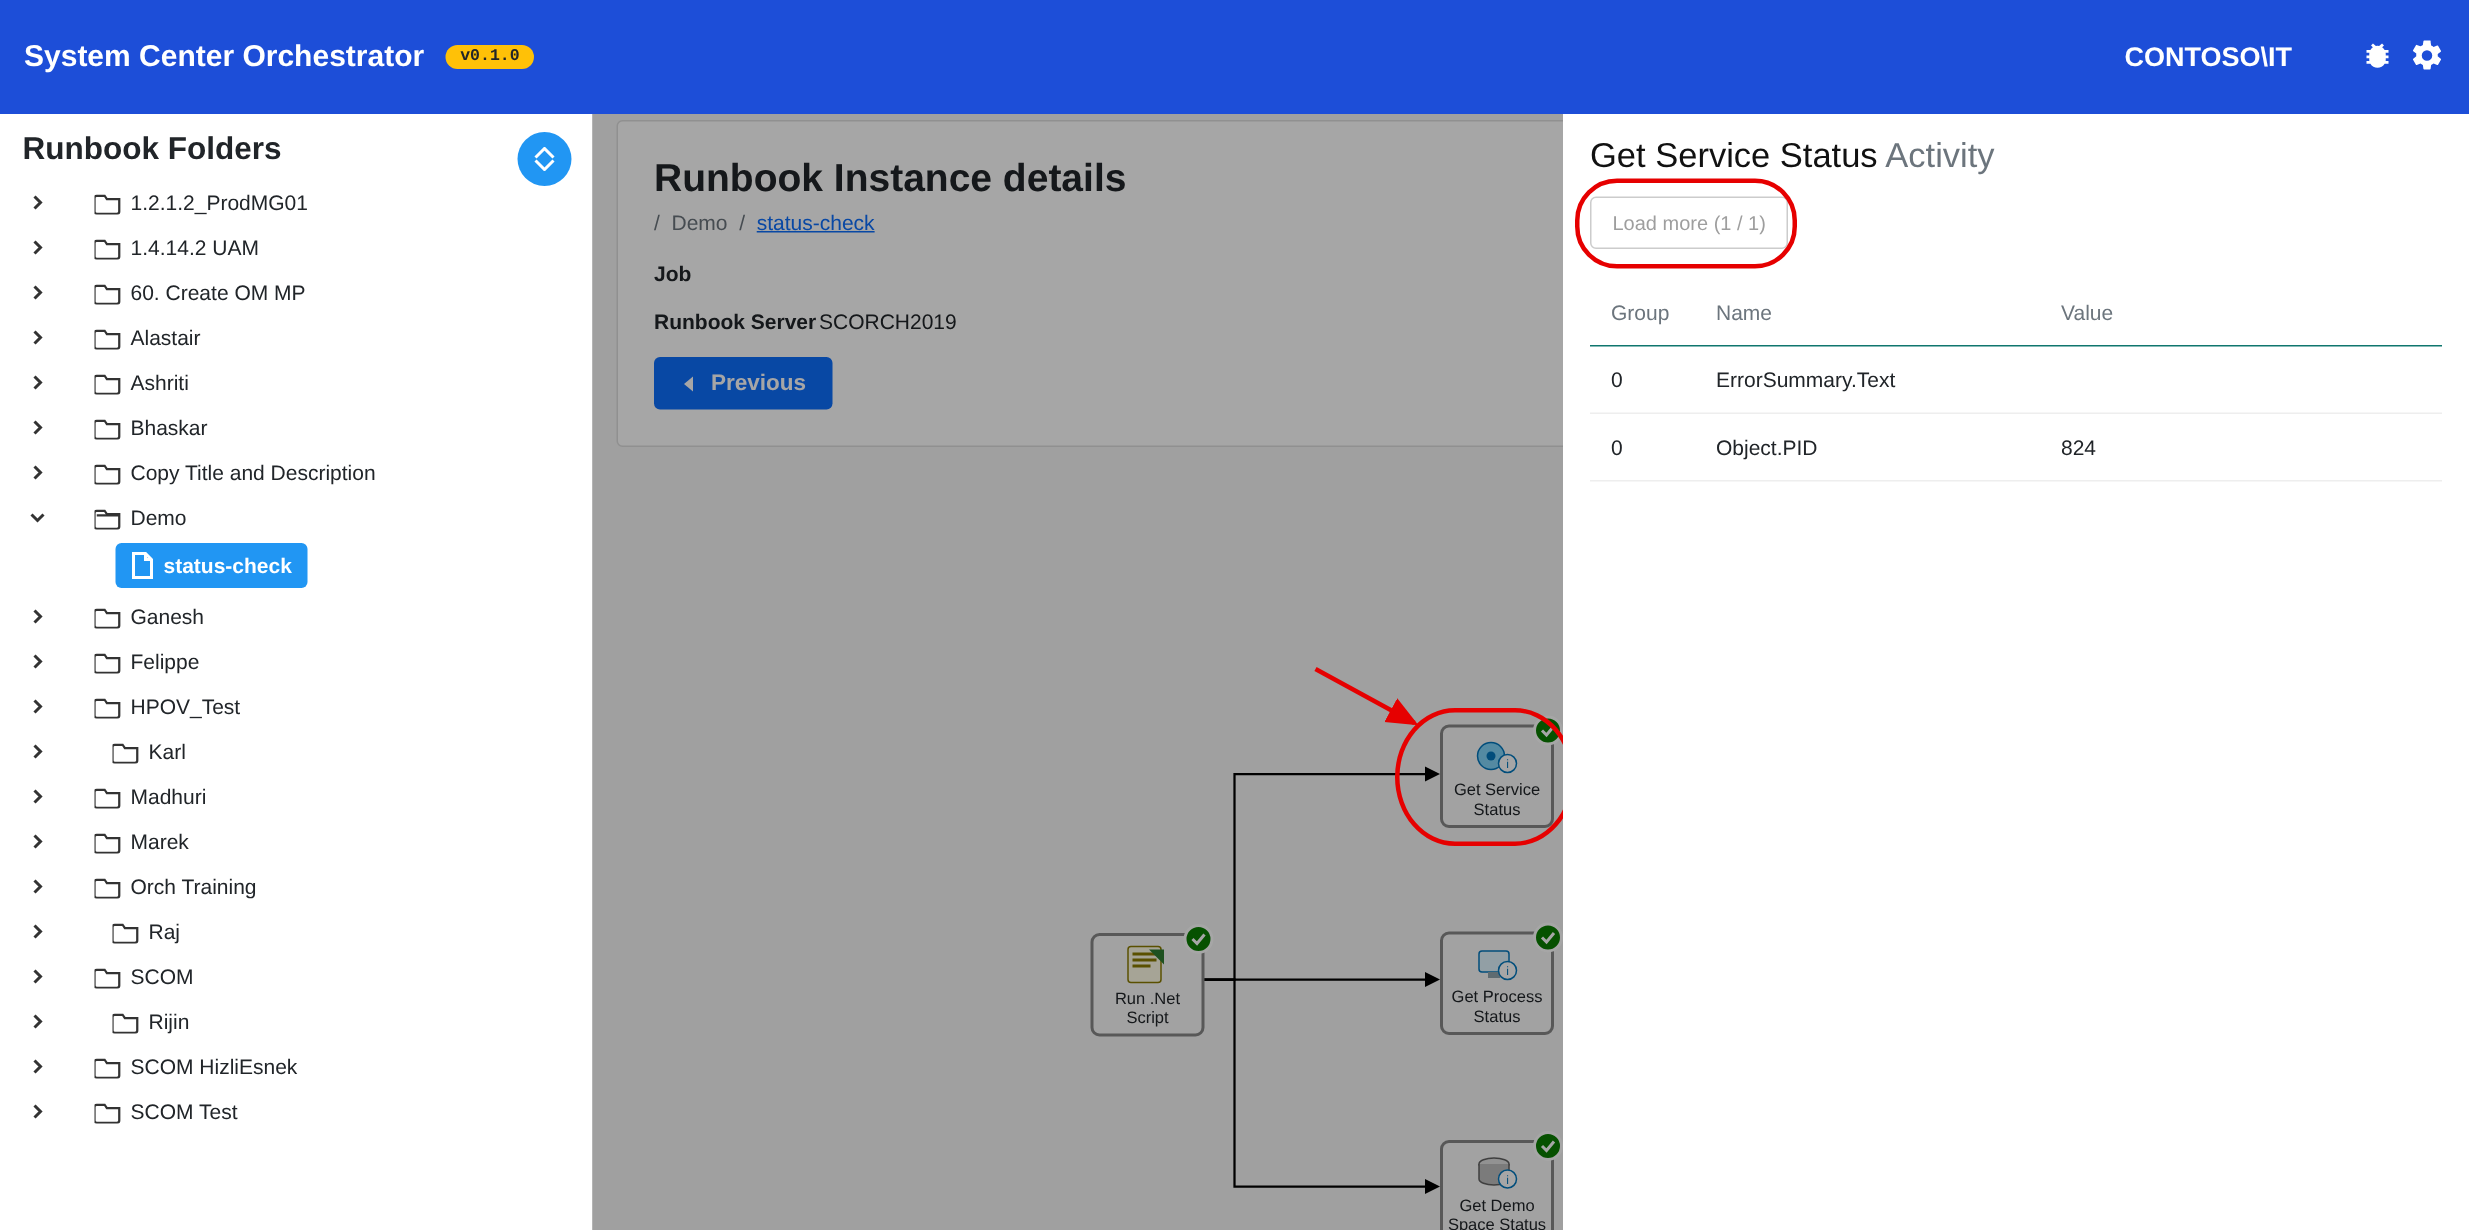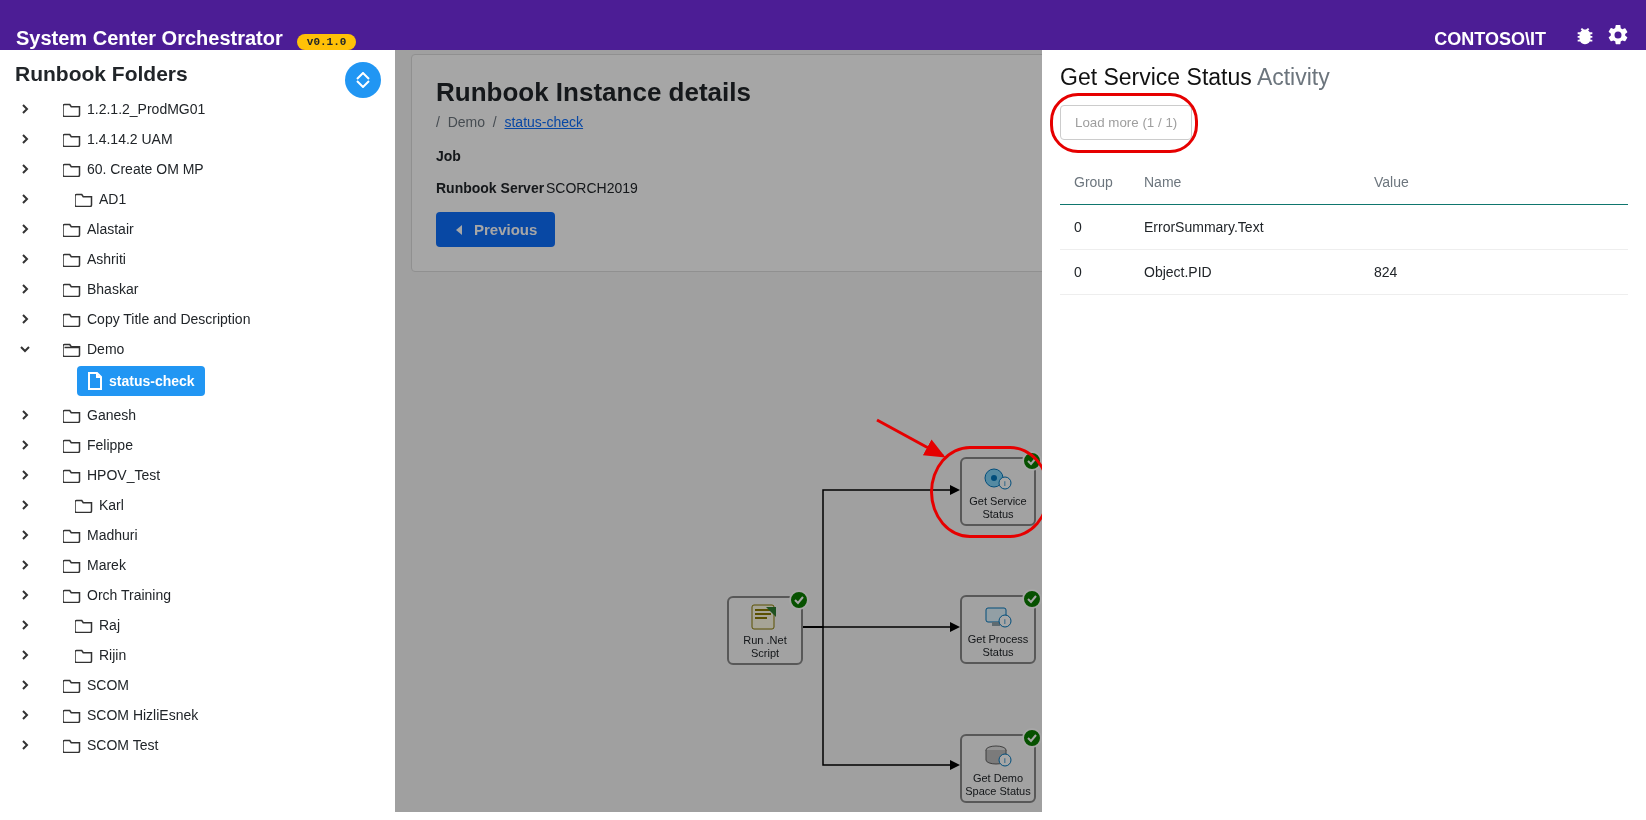--- a/index.html
+++ b/index.html
@@ -6,46 +6,46 @@
   body {
     font-family: "Segoe UI", Tahoma, sans-serif;
     font-size: 14px;
     color: #212529;
     width: 1646px;
     height: 820px;
     overflow: hidden;
     background: #fff;
   }
   .header {
-    background: #4c1d95;
+    background: #1d4ed8;
     color: #fff;
-    height: 50px;
+    height: 76px;
     display: flex;
-    align-items: flex-end;
+    align-items: center;
     padding: 0 16px;
   }
   .header .title {
     font-size: 20px;
     font-weight: 600;
   }
   .header .version {
     background: #FFC107;
     color: #212529;
     font-family: "Courier New", monospace;
     font-size: 11px;
     font-weight: 700;
     padding: 2px 10px;
     border-radius: 11px;
     margin-left: 14px;
   }
   .header .spacer { flex: 1; }
   .header .user {
     font-size: 18px;
     font-weight: 600;
-    margin-right: 18px;
+    margin-right: 36px;
   }
   .header .hicon { margin-left: 10px; cursor: pointer; }
   .body {
     display: flex;
     height: calc(100% - 58px);
     position: relative;
   }
   .sidebar {
     width: 395px;
     background: #fff;
@@ -329,33 +329,20 @@
               <path d="M2 4h7l2 3h11v11a2 2 0 0 1-2 2H2a2 2 0 0 1-2-2V6a2 2 0 0 1 2-2z" fill="none" stroke="#333" stroke-width="2"></path>
             </svg>
           </span>
           <span class="label">60. Create OM MP</span>
         </div><div class="node">
           <span class="chev">
             <svg width="12" height="12" viewBox="0 0 12 12">
               <path d="M4 2 L8 6 L4 10" stroke="#333" stroke-width="2" fill="none"></path>
             </svg>
           </span>
-          <span style="width:40px"></span>
-          <span class="folder-icon">
-            <svg width="18" height="16" viewBox="0 0 24 20">
-              <path d="M2 4h7l2 3h11v11a2 2 0 0 1-2 2H2a2 2 0 0 1-2-2V6a2 2 0 0 1 2-2z" fill="none" stroke="#333" stroke-width="2"></path>
-            </svg>
-          </span>
-          <span class="label">AD1</span>
-        </div><div class="node">
-          <span class="chev">
-            <svg width="12" height="12" viewBox="0 0 12 12">
-              <path d="M4 2 L8 6 L4 10" stroke="#333" stroke-width="2" fill="none"></path>
-            </svg>
-          </span>
           <span style="width:28px"></span>
           <span class="folder-icon">
             <svg width="18" height="16" viewBox="0 0 24 20">
               <path d="M2 4h7l2 3h11v11a2 2 0 0 1-2 2H2a2 2 0 0 1-2-2V6a2 2 0 0 1 2-2z" fill="none" stroke="#333" stroke-width="2"></path>
             </svg>
           </span>
           <span class="label">Alastair</span>
         </div><div class="node">
           <span class="chev">
             <svg width="12" height="12" viewBox="0 0 12 12">
@@ -518,40 +505,40 @@
               <path d="M2 4h7l2 3h11v11a2 2 0 0 1-2 2H2a2 2 0 0 1-2-2V6a2 2 0 0 1 2-2z" fill="none" stroke="#333" stroke-width="2"></path>
             </svg>
           </span>
           <span class="label">Raj</span>
         </div><div class="node">
           <span class="chev">
             <svg width="12" height="12" viewBox="0 0 12 12">
               <path d="M4 2 L8 6 L4 10" stroke="#333" stroke-width="2" fill="none"></path>
             </svg>
           </span>
+          <span style="width:28px"></span>
+          <span class="folder-icon">
+            <svg width="18" height="16" viewBox="0 0 24 20">
+              <path d="M2 4h7l2 3h11v11a2 2 0 0 1-2 2H2a2 2 0 0 1-2-2V6a2 2 0 0 1 2-2z" fill="none" stroke="#333" stroke-width="2"></path>
+            </svg>
+          </span>
+          <span class="label">SCOM</span>
+        </div><div class="node">
+          <span class="chev">
+            <svg width="12" height="12" viewBox="0 0 12 12">
+              <path d="M4 2 L8 6 L4 10" stroke="#333" stroke-width="2" fill="none"></path>
+            </svg>
+          </span>
           <span style="width:40px"></span>
           <span class="folder-icon">
             <svg width="18" height="16" viewBox="0 0 24 20">
               <path d="M2 4h7l2 3h11v11a2 2 0 0 1-2 2H2a2 2 0 0 1-2-2V6a2 2 0 0 1 2-2z" fill="none" stroke="#333" stroke-width="2"></path>
             </svg>
           </span>
           <span class="label">Rijin</span>
-        </div><div class="node">
-          <span class="chev">
-            <svg width="12" height="12" viewBox="0 0 12 12">
-              <path d="M4 2 L8 6 L4 10" stroke="#333" stroke-width="2" fill="none"></path>
-            </svg>
-          </span>
-          <span style="width:28px"></span>
-          <span class="folder-icon">
-            <svg width="18" height="16" viewBox="0 0 24 20">
-              <path d="M2 4h7l2 3h11v11a2 2 0 0 1-2 2H2a2 2 0 0 1-2-2V6a2 2 0 0 1 2-2z" fill="none" stroke="#333" stroke-width="2"></path>
-            </svg>
-          </span>
-          <span class="label">SCOM</span>
         </div><div class="node">
           <span class="chev">
             <svg width="12" height="12" viewBox="0 0 12 12">
               <path d="M4 2 L8 6 L4 10" stroke="#333" stroke-width="2" fill="none"></path>
             </svg>
           </span>
           <span style="width:28px"></span>
           <span class="folder-icon">
             <svg width="18" height="16" viewBox="0 0 24 20">
               <path d="M2 4h7l2 3h11v11a2 2 0 0 1-2 2H2a2 2 0 0 1-2-2V6a2 2 0 0 1 2-2z" fill="none" stroke="#333" stroke-width="2"></path>

